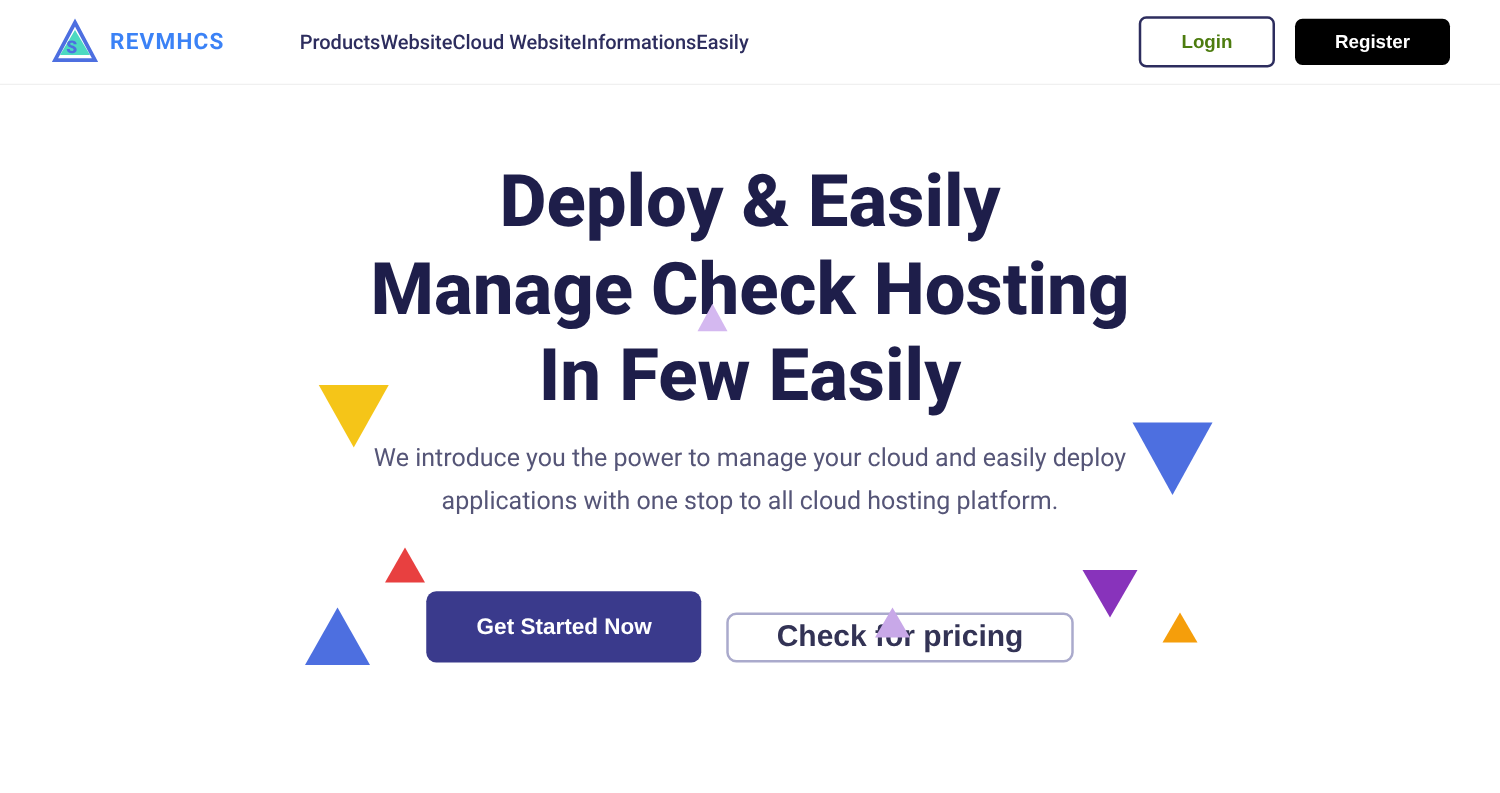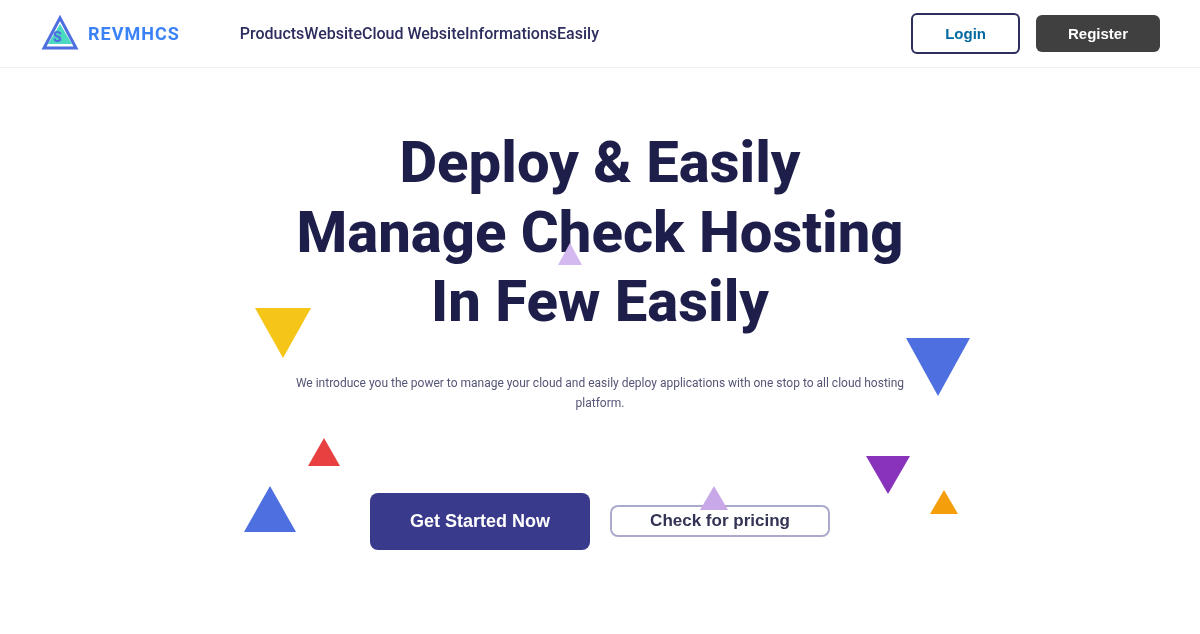--- a/index.html
+++ b/index.html
@@ -64,31 +64,31 @@
       display: flex;
       align-items: center;
       gap: 16px;
     }
 
     .btn-login {
       padding: 10px 32px;
       border: 2px solid #2d2d5e;
       border-radius: 6px;
       background: transparent;
-      color: #0369a1;
+      color: #4d7c0f;
       font-size: 15px;
       font-weight: 600;
       cursor: pointer;
     }
 
     .btn-register {
       padding: 10px 32px;
       border: none;
       border-radius: 6px;
-      background: #404040;
+      background: #000000;
       color: #ffffff;
       font-size: 15px;
       font-weight: 600;
       cursor: pointer;
     }
 
     
     .hero {
       position: relative;
       display: flex;
@@ -99,55 +99,55 @@
       text-align: center;
       overflow: hidden;
     }
 
     .hero-title {
       font-size: 58px;
       font-weight: 800;
       color: #1e1e4a;
       line-height: 1.2;
       max-width: 700px;
-      margin-bottom: 36px;
+      margin-bottom: 12px;
     }
 
     .hero-subtitle {
-      font-size: 12px;
+      font-size: 20px;
       color: #555577;
       max-width: 660px;
       line-height: 1.7;
-      margin-bottom: 79px;
+      margin-bottom: 56px;
     }
 
     .hero-buttons {
       display: flex;
       gap: 20px;
-      align-items: center;
+      align-items: flex-end;
     }
 
     .btn-get-started {
       padding: 18px 40px;
       background: #3a3a8c;
       color: #ffffff;
       border: none;
       border-radius: 8px;
       font-size: 18px;
       font-weight: 700;
       cursor: pointer;
     }
 
     .btn-check-pricing {
       padding: 4px 38px;
       background: transparent;
       color: #333355;
       border: 2px solid #aaaacc;
       border-radius: 8px;
-      font-size: 17px;
+      font-size: 24px;
       font-weight: 600;
       cursor: pointer;
     }
 
     
     .triangle {
       position: absolute;
       width: 0;
       height: 0;
       pointer-events: none;

